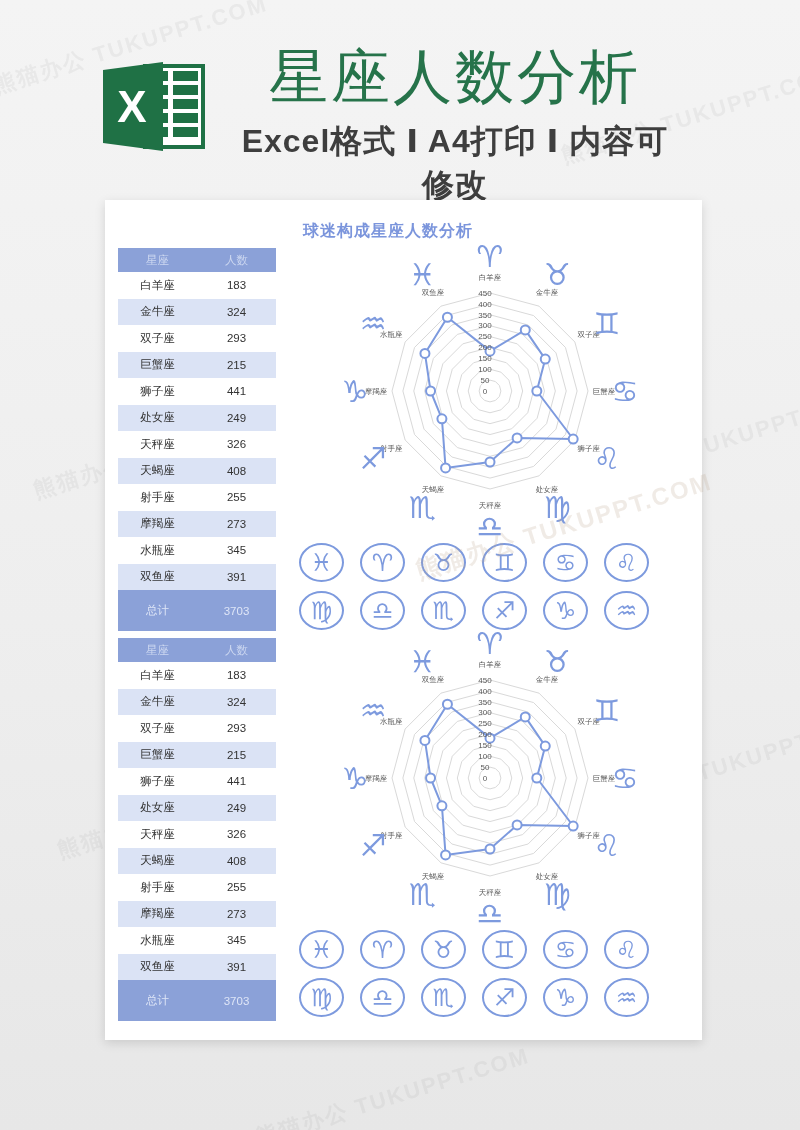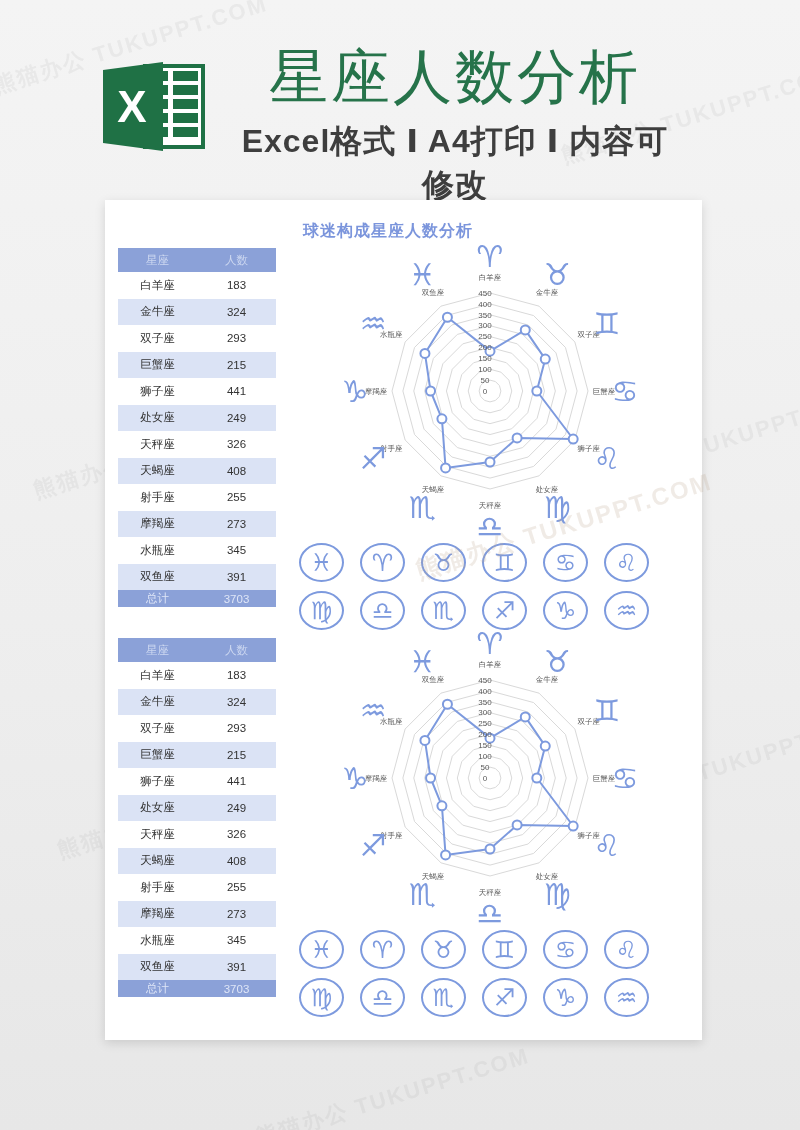--- a/index.html
+++ b/index.html
@@ -23,21 +23,21 @@
   .chart-title{position:absolute;left:198px;top:21px;margin:0;font-size:16px;font-weight:bold;
                color:#7b95dc;letter-spacing:1px;}
   
   .ztable{position:absolute;left:13px;width:158px;font-size:11.5px;color:#333;}
   .ztable.t1{top:48px;}
   .ztable.t2{top:438px;}
   .trow,.thead,.tfoot{display:flex;align-items:center;}
   .thead{height:24px;background:#8ba1d8;color:#ccd7f0;}
   .trow{height:26.5px;background:#ffffff;}
   .trow.alt{background:#dbe3f5;}
-  .tfoot{height:17px;background:#8ba1d8;color:#dfe6f7;}
+  .tfoot{height:41px;background:#8ba1d8;color:#dfe6f7;}
   .tcell{width:50%;text-align:center;}
   
   .radar-svg{position:absolute;left:215px;width:340px;height:320px;pointer-events:none;}
   .radar-svg.c1{top:31px;}
   .radar-svg.c2{top:418px;}
   
   .icon-grid{position:absolute;left:186px;display:grid;grid-template-columns:repeat(6,61px);
              row-gap:9px;}
   .icon-grid.g1{top:343px;}
   .icon-grid.g2{top:730px;}

